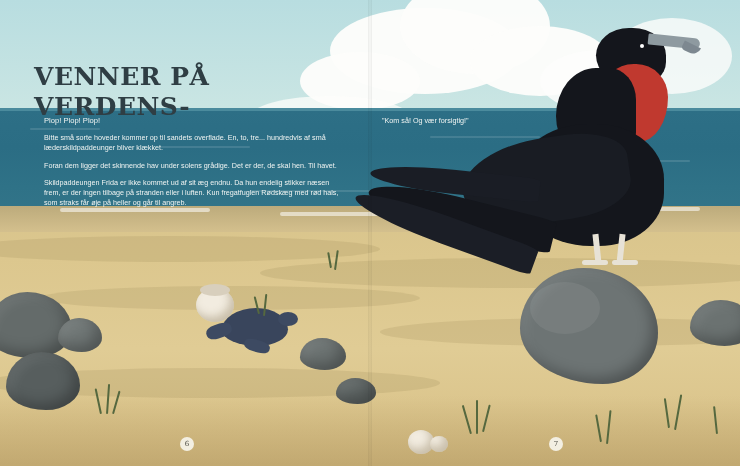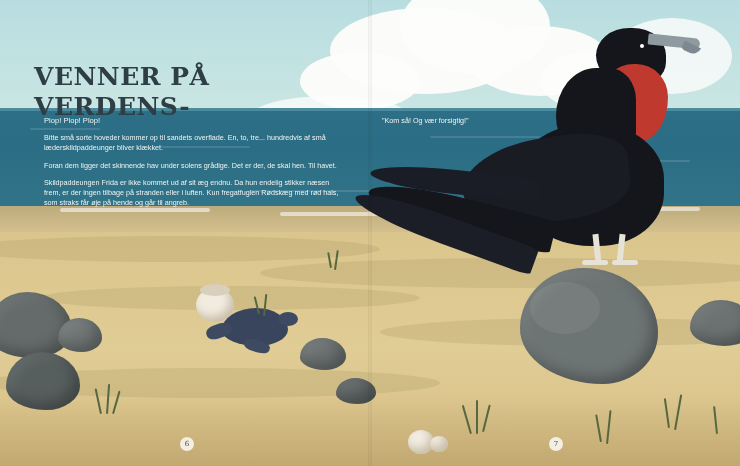--- a/index.html
+++ b/index.html
@@ -332,21 +332,21 @@
   <div class="title-block">
     <div class="title">
       <div>Venner på verdens-</div>
     </div>
   </div>
 
   <div class="text-left">
     <p class="para lead">Plop! Plop! Plop!</p>
     <p class="para">Bitte små sorte hoveder kommer op til sandets overflade. En, to, tre... hundredvis af små læderskildpaddeunger bliver klækket.</p>
     <p class="para">Foran dem ligger det skinnende hav under solens grådige. Det er der, de skal hen. Til havet.</p>
-    <p class="para">Skildpaddeungen Frida er ikke kommet ud af sit æg endnu. Da hun endelig stikker næsen frem, er der ingen tilbage på stranden eller i luften. Kun fregatfuglen Rødskæg med rød hals, som straks får øje på hende og går til angreb.</p>
+    <p class="para">Skildpaddeungen Frida er ikke kommet ud af sit æg endnu. Da hun endelig stikker næsen frem, er der ingen tilbage på stranden eller i luften. Kun fregatfuglen Rødskæg med rød hals, som straks får øje på heller og går til angreb.</p>
   </div>
 
   <div class="text-right">
     <p class="para">"Kom så! Og vær forsigtig!"</p>
   </div>
 
   <div class="gutter"></div>
 
   <div class="page-num left">6</div>
   <div class="page-num right">7</div>

